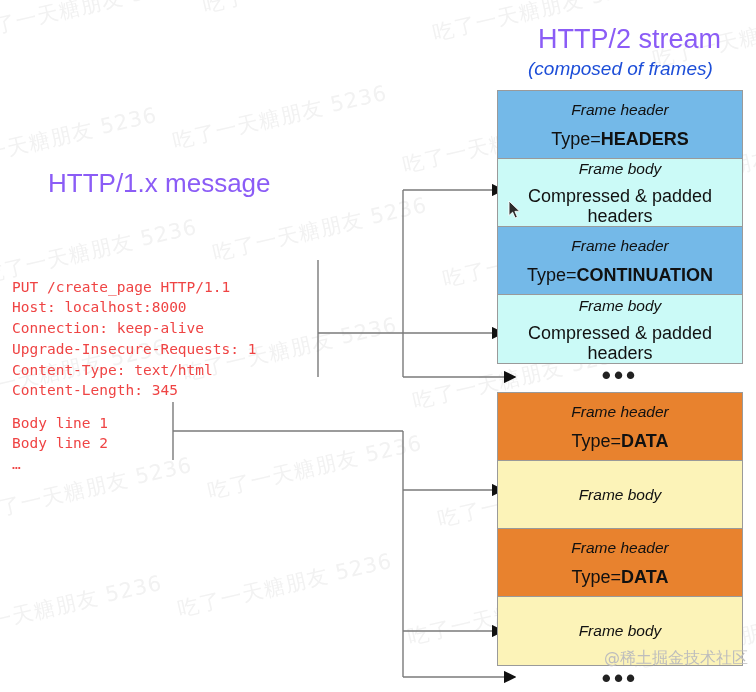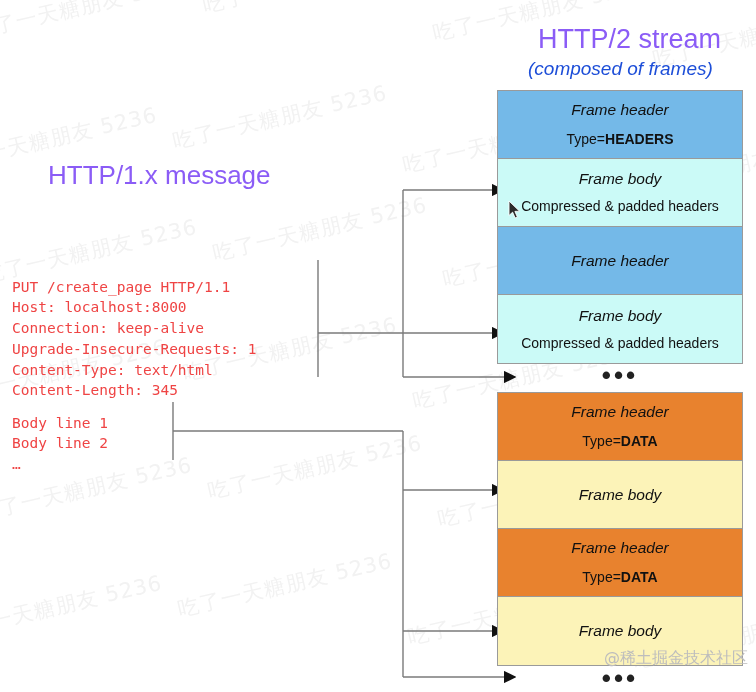--- a/index.html
+++ b/index.html
@@ -51,21 +51,21 @@
     position: absolute;
     font-size: 19px;
     font-style: italic;
     color: #1d4ed8;
     z-index: 3;
   }
 
   
   #msg-title {
     left: 48px;
-    top: 160px;
+    top: 168px;
     font-size: 26px;
   }
   #http1-message {
     position: absolute;
     left: 12px;
     top: 262px;
     z-index: 3;
     font-family: "DejaVu Sans Mono", monospace;
     font-size: 14.5px;
     line-height: 20.8px;
@@ -119,21 +119,21 @@
   .frame-block:last-child { border-bottom: none; }
 
   .frame-block .line1 {
     font-size: 15.5px;
     font-style: italic;
     color: #111111;
     line-height: 20px;
     text-align: center;
   }
   .frame-block .line2 {
-    font-size: 14px;
+    font-size: 18px;
     color: #111111;
     line-height: 20px;
     margin-top: 9px;
     text-align: center;
   }
   .frame-block .line2 b { font-weight: bold; }
 
   .blue-header { background: #74b9e8; }
   .cyan-body   { background: #cbfaf7; }
   .cyan-body .line2 { font-weight: normal; margin-top: 7px; }
@@ -266,20 +266,21 @@
       <div class="line2"><span>Type=</span><b>HEADERS</b></div>
     </div>
 
     <div class="frame-block cyan-body">
       <div class="line1">Frame body</div>
       <div class="line2">Compressed &amp; padded headers</div>
     </div>
 
     <div class="frame-block blue-header">
       <div class="line1">Frame header</div>
+      <div class="line2"><span>Type=</span><b>CONTINUATION</b></div>
     </div>
 
     <div class="frame-block cyan-body">
       <div class="line1">Frame body</div>
       <div class="line2">Compressed &amp; padded headers</div>
     </div>
   </div>
 
   <div class="ellipsis-row" id="ellipsis-1">•••</div>
 

